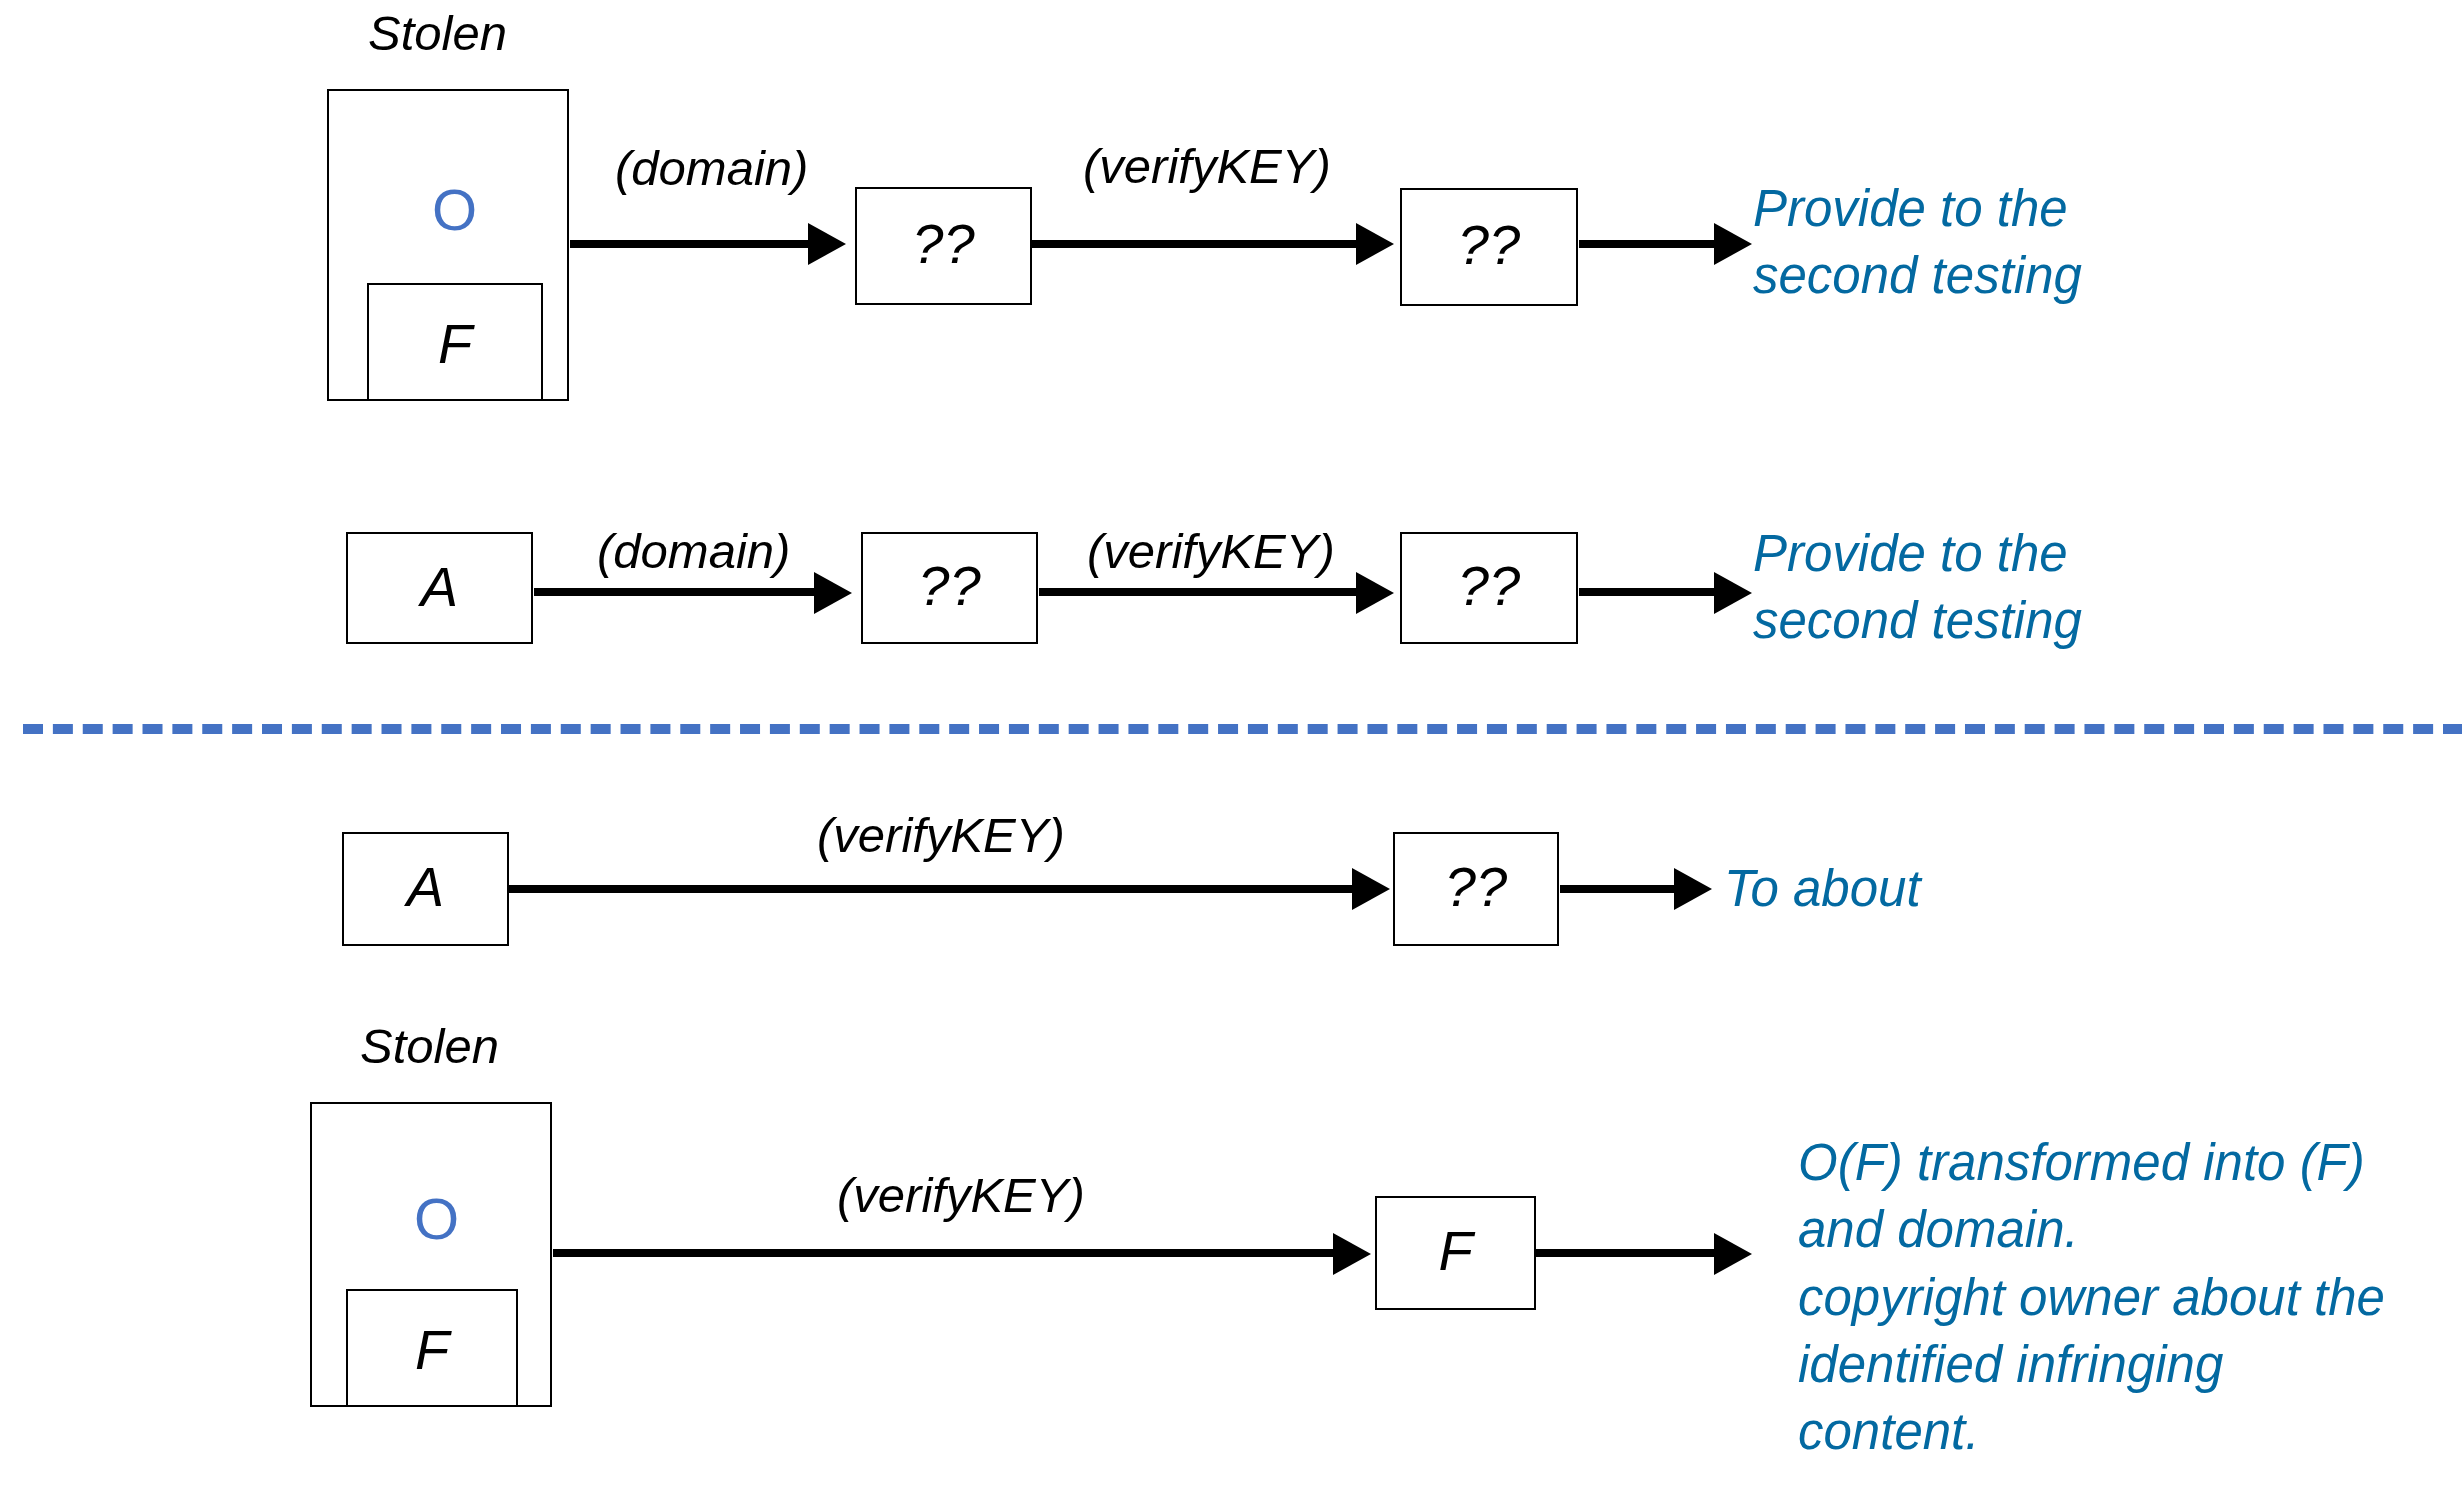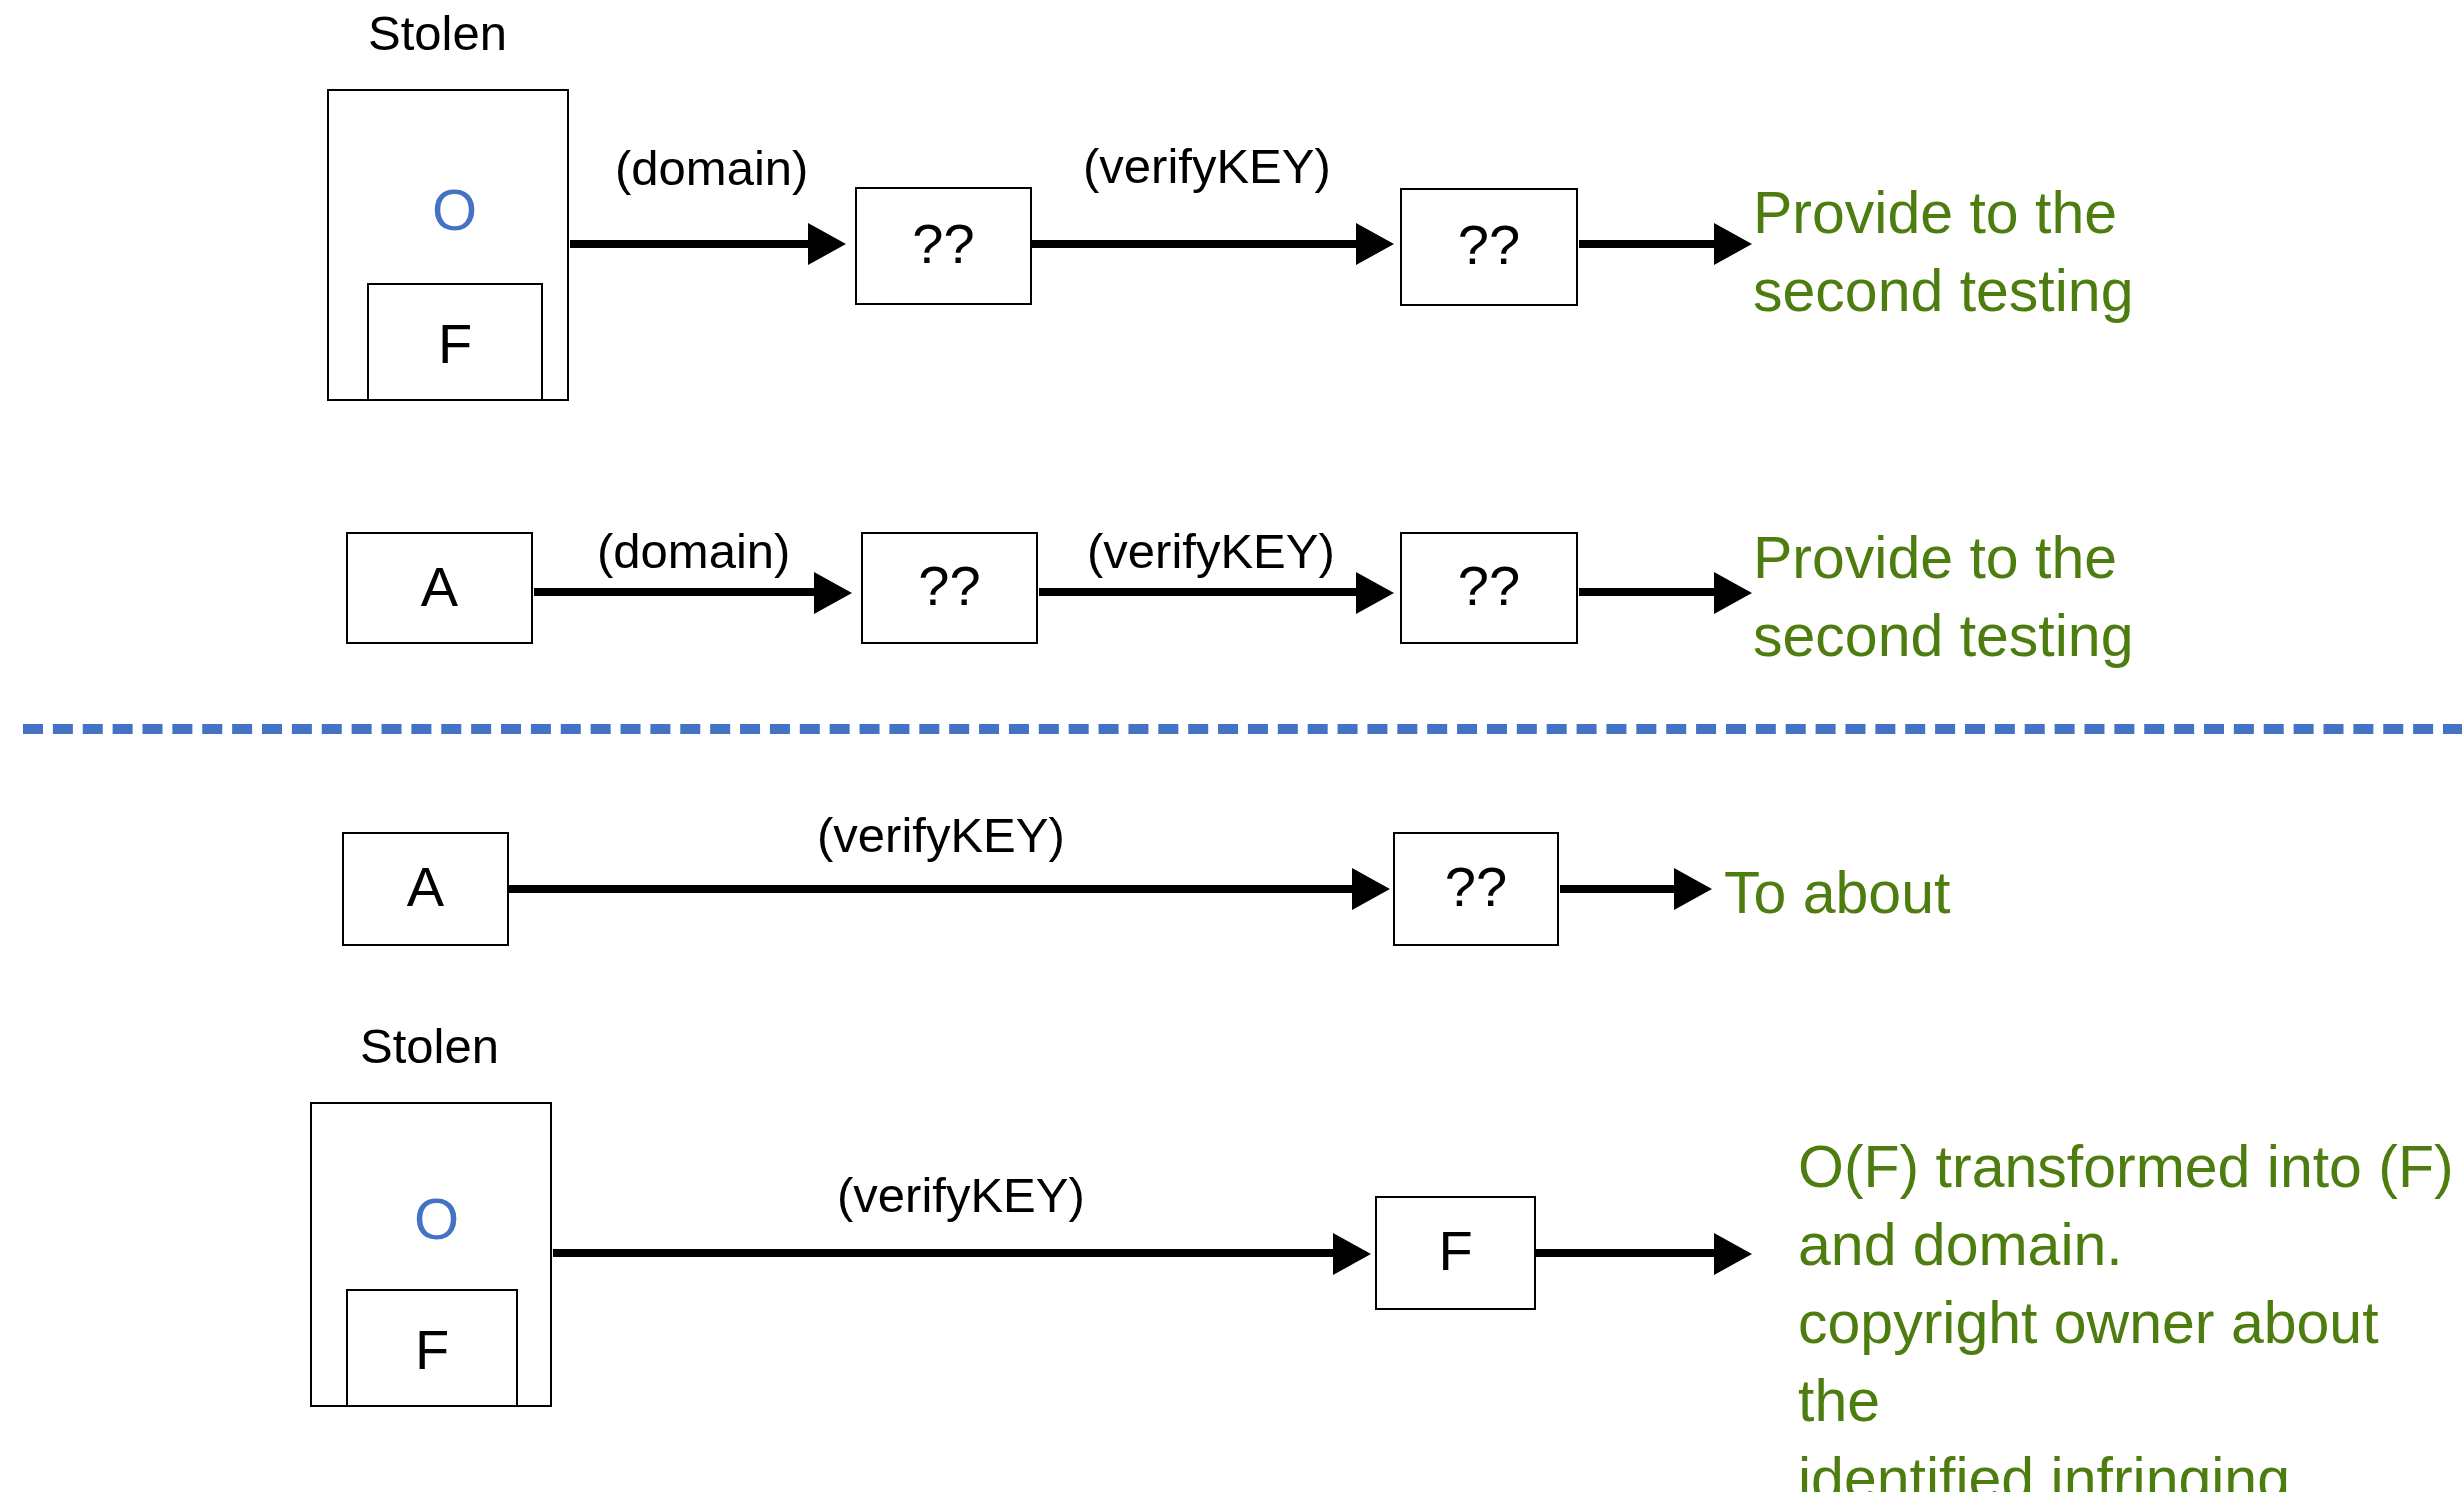--- a/index.html
+++ b/index.html
@@ -8,37 +8,37 @@
     background: #ffffff;
   }
   #canvas {
     position: relative;
     width: 2462px;
     height: 1493px;
     background: #ffffff;
     font-family: "Liberation Sans", sans-serif;
     overflow: hidden;
   }
-  .abs { position: absolute; }
+  .abs { position: absolute; font-style: italic; }
 
   
   .caption {
     font-size: 49px;
     color: #000000;
     line-height: 1.1;
     white-space: nowrap;
   }
   .edge-label {
     font-size: 49px;
     color: #000000;
     white-space: nowrap;
   }
   .outcome {
-    font-size: 59px;
-    color: #4d7c0f;
+    font-size: 51px;
+    color: #0369a1;
     line-height: 1.32;
   }
 
   
   .box {
     border: 2.7px solid #000000;
     background: #ffffff;
     box-sizing: border-box;
   }
   .box-label {

